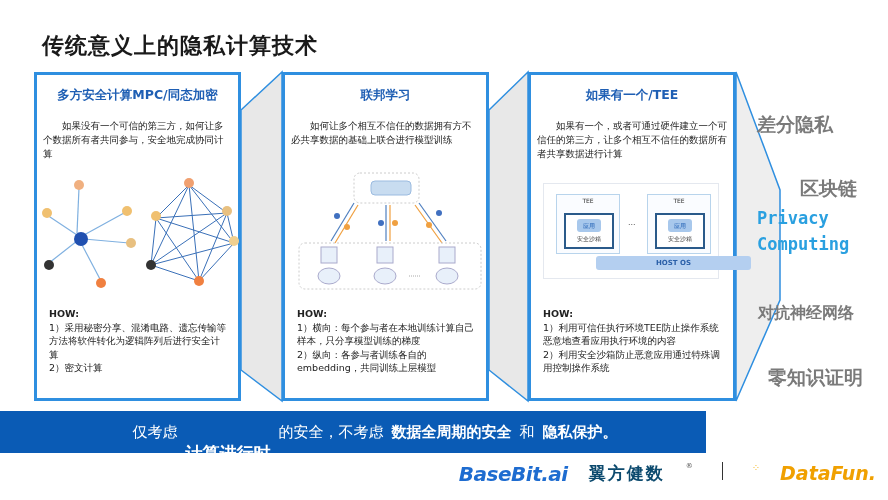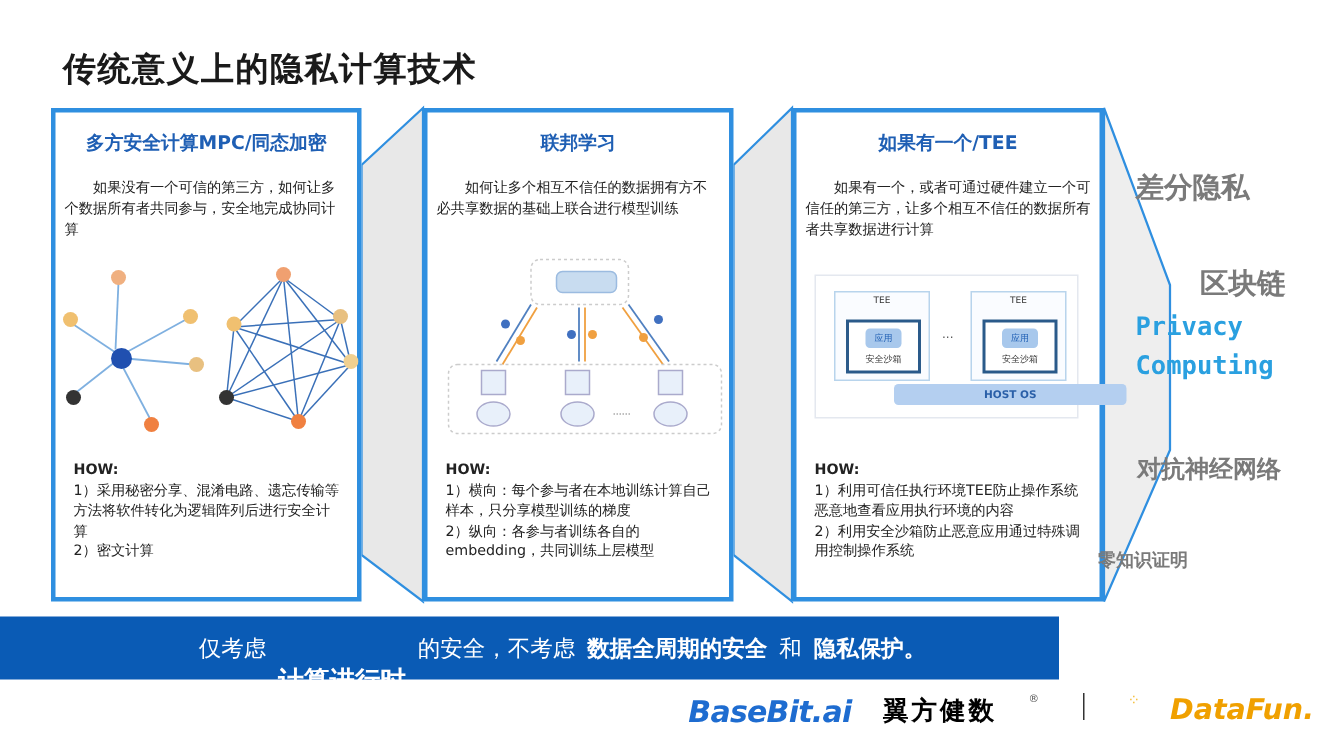--- a/index.html
+++ b/index.html
@@ -25,21 +25,21 @@
 
   .side-label { position: absolute; font-weight: bold; color: #7a7a7a; white-space: nowrap; }
   .pc { position: absolute; font-family: "DejaVu Sans Mono", monospace; color: #2aa0e0; font-weight: bold; font-size: 17px; line-height: 26px; }
 
   .banner { position: absolute; left: 0; top: 411px; width: 706px; height: 42px; background: #0a5bb5; color: #fff; display: flex; align-items: center; justify-content: center; font-size: 15px; gap: 8px; padding-left: 44px; }
   .banner .strong { font-weight: bold; font-size: 17px; margin-top: 42px; }
   .banner .bold { font-weight: bold; }
 
   .footer { position: absolute; right: 12px; top: 462px; display: flex; align-items: flex-start; gap: 21px; }
   .basebit { font-style: italic; font-weight: bold; font-size: 20px; color: #1e6cd0; letter-spacing: -0.5px; }
-  .cn-brand { font-weight: bold; font-size: 17px; color: #000000; letter-spacing: 2px; }
+  .cn-brand { font-weight: bold; font-size: 17px; color: #0c4a6e; letter-spacing: 2px; }
   .sep { width: 1px; height: 18px; background: #333; margin: 0 8px; }
   .datafun { font-style: italic; font-weight: bold; font-size: 19px; color: #f0a000; }
   .dots { font-size: 10px; color: #f5c040; letter-spacing: -1px; }
 </style>
 </head>
 <body>
 
 <div class="title">传统意义上的隐私计算技术</div>
 
 <svg class="connector" width="888" height="500">
@@ -162,21 +162,21 @@
   </div>
 </div>
 
 <div class="side-label" style="left:757px;top:112px;font-size:19px;">差分隐私</div>
 <div class="side-label" style="left:800px;top:176px;font-size:19px;">区块链</div>
 <div class="pc" style="left:757px;top:205px;">
   <div>Privacy</div>
   <div>Computing</div>
 </div>
 <div class="side-label" style="left:758px;top:303px;font-size:16px;">对抗神经网络</div>
-<div class="side-label" style="left:732px;top:365px;font-size:12px;">零知识证明</div>
+<div class="side-label" style="left:768px;top:365px;font-size:19px;">零知识证明</div>
 
 <div class="banner">
   <span>仅考虑</span>
   <span class="strong">计算进行时</span>
   <span>的安全，不考虑</span>
   <span class="bold">数据全周期的安全</span>
   <span>和</span>
   <span class="bold">隐私保护。</span>
 </div>
 

